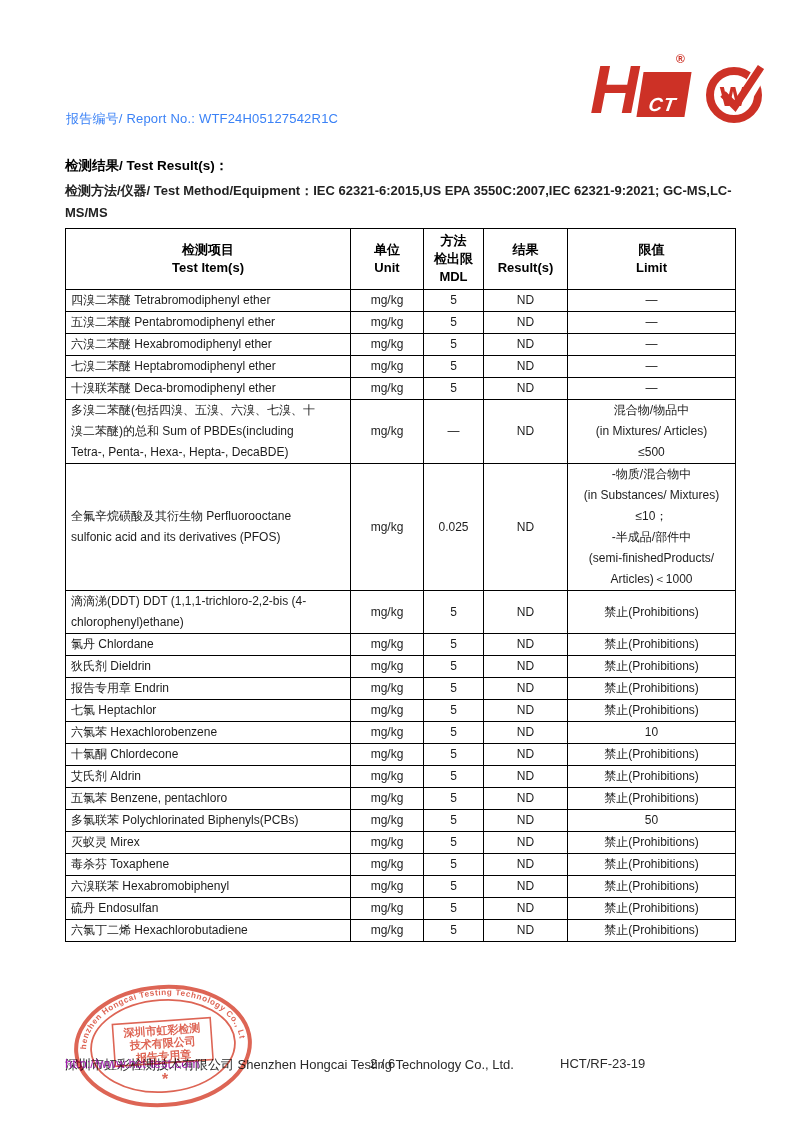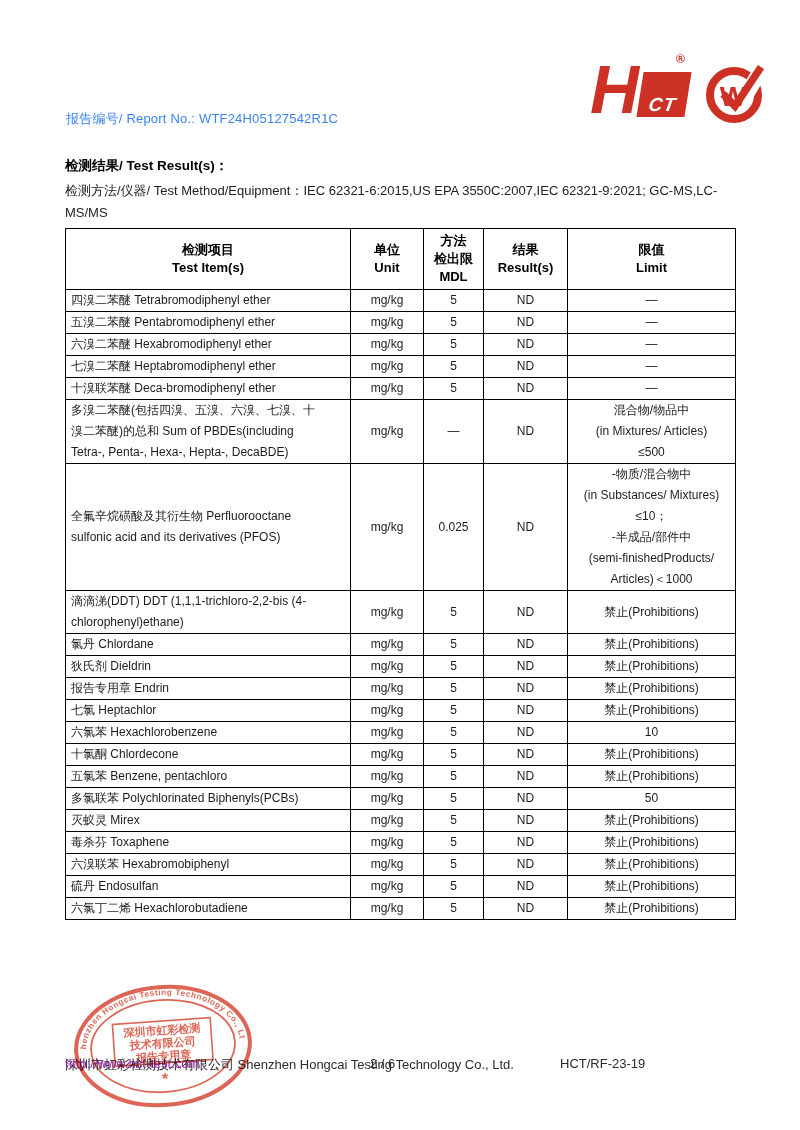--- a/index.html
+++ b/index.html
@@ -19,21 +19,21 @@
   .logo-ct { position:absolute; left:52px; top:17px; width:48px; height:45px;
              background:#cd3126; transform:skewX(-9deg); }
   .logo-ct-text { position:absolute; left:0; right:0; bottom:1px; text-align:center;
                   color:#fff; font-weight:bold; font-style:italic; font-size:19px; letter-spacing:1px; }
   .logo-reg { position:absolute; left:88px; top:-3px; font-size:12px; color:#cd3126; font-weight:bold; }
   .logo-w { position:absolute; left:702px; top:60px; width:66px; height:64px; }
   .logo-w text { font-family:"Liberation Sans",sans-serif; font-weight:bold; }
 
   .section-title { position:absolute; left:65px; top:157px; font-size:13.5px; font-weight:bold; color:#000; }
   .method-line { position:absolute; left:65px; top:180px; width:678px; font-size:13px;
-                 line-height:22px; white-space:pre-line; color:#222; }
+                 line-height:22px; white-space:pre-line; color:#222;font-weight:bold; }
 
   
   table.results { position:absolute; left:65px; top:228px; width:670px;
                   border-collapse:collapse; table-layout:fixed; }
   table.results th, table.results td { border:1.5px solid #000; vertical-align:middle; }
   table.results th { font-size:13px; font-weight:bold; text-align:center;
                      white-space:pre-line; line-height:18px; padding:3px 2px; color:#000; }
   table.results td { font-size:12px; line-height:21px; padding:0 3px;
                      white-space:pre-line; text-align:center; color:#1c1c1c; }
   table.results td.c-item { text-align:left; padding-left:5px; padding-right:2px; }
@@ -205,20 +205,27 @@
           <td class="c-center">10</td>
         </tr>
         <tr>
           <td class="c-item">十氯酮 Chlordecone</td>
           <td class="c-center">mg/kg</td>
           <td class="c-center">5</td>
           <td class="c-center">ND</td>
           <td class="c-center">禁止(Prohibitions)</td>
         </tr>
         <tr>
+          <td class="c-item">艾氏剂 Aldrin</td>
+          <td class="c-center">mg/kg</td>
+          <td class="c-center">5</td>
+          <td class="c-center">ND</td>
+          <td class="c-center">禁止(Prohibitions)</td>
+        </tr>
+        <tr>
           <td class="c-item">五氯苯 Benzene, pentachloro</td>
           <td class="c-center">mg/kg</td>
           <td class="c-center">5</td>
           <td class="c-center">ND</td>
           <td class="c-center">禁止(Prohibitions)</td>
         </tr>
         <tr>
           <td class="c-item">多氯联苯 Polychlorinated Biphenyls(PCBs)</td>
           <td class="c-center">mg/kg</td>
           <td class="c-center">5</td>

